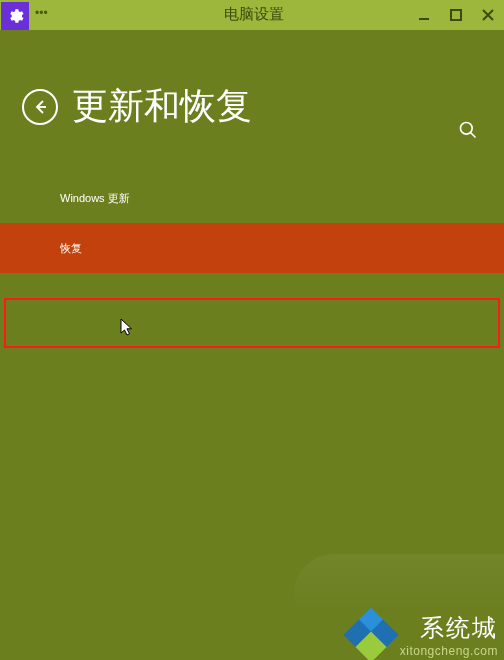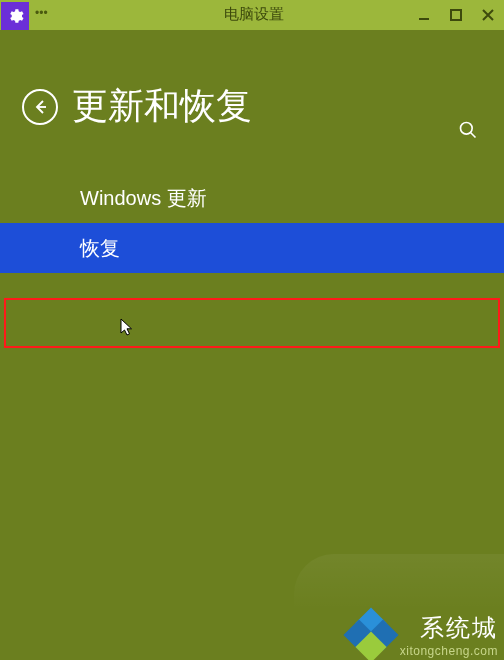--- a/index.html
+++ b/index.html
@@ -13,22 +13,22 @@
   .winbtn{width:32px;height:30px;display:flex;align-items:center;justify-content:center;color:#3d4a0c;}
   .winbtn svg{display:block;}
   .content{position:relative;padding:0;}
   .headerrow{display:flex;align-items:center;padding:52px 22px 0 22px;}
   .backbtn{width:32px;height:32px;border:2px solid #fff;border-radius:50%;display:flex;align-items:center;justify-content:center;flex:0 0 auto;}
   .backbtn svg{display:block;}
   .pagetitle{color:#fff;font-size:36px;font-weight:300;margin-left:14px;}
   .searchbtn{position:absolute;right:22px;top:86px;width:28px;height:28px;display:flex;align-items:center;justify-content:center;}
   .searchbtn svg{display:block;}
   .menu{margin-top:42px;}
-  .menuitem{height:50px;display:flex;align-items:center;padding-left:80px;color:#fff;font-size:20px;position:relative;box-sizing:border-box;}
-  .menuitem.selected{background:#1d4ed8;}
+  .menuitem{height:50px;display:flex;align-items:center;padding-left:60px;color:#fff;font-size:11px;position:relative;box-sizing:border-box;}
+  .menuitem.selected{background:#c2410c;}
   .highlight{position:absolute;left:4px;right:4px;top:298px;height:50px;border:2px solid #ff1a1a;box-sizing:border-box;pointer-events:none;}
   .cursor{position:absolute;left:120px;top:318px;pointer-events:none;}
   .watermark{position:absolute;right:6px;bottom:2px;display:flex;align-items:center;gap:6px;}
   .wm-url{color:#c7d68a;font-size:12px;letter-spacing:0.5px;}
   .wm-logo-text{color:#fff;font-size:24px;font-weight:300;letter-spacing:2px;}
   .wm-diamond{width:46px;height:46px;position:relative;}
   .wm-diamond::before,.wm-diamond::after{content:"";position:absolute;width:22px;height:22px;transform:rotate(45deg);}
   .wm-diamond::before{background:#2a90d9;left:12px;top:0;}
   .wm-diamond::after{background:#9acb3c;left:12px;top:24px;}
   .wm-diamond .d2,.wm-diamond .d3{position:absolute;width:22px;height:22px;transform:rotate(45deg);}

